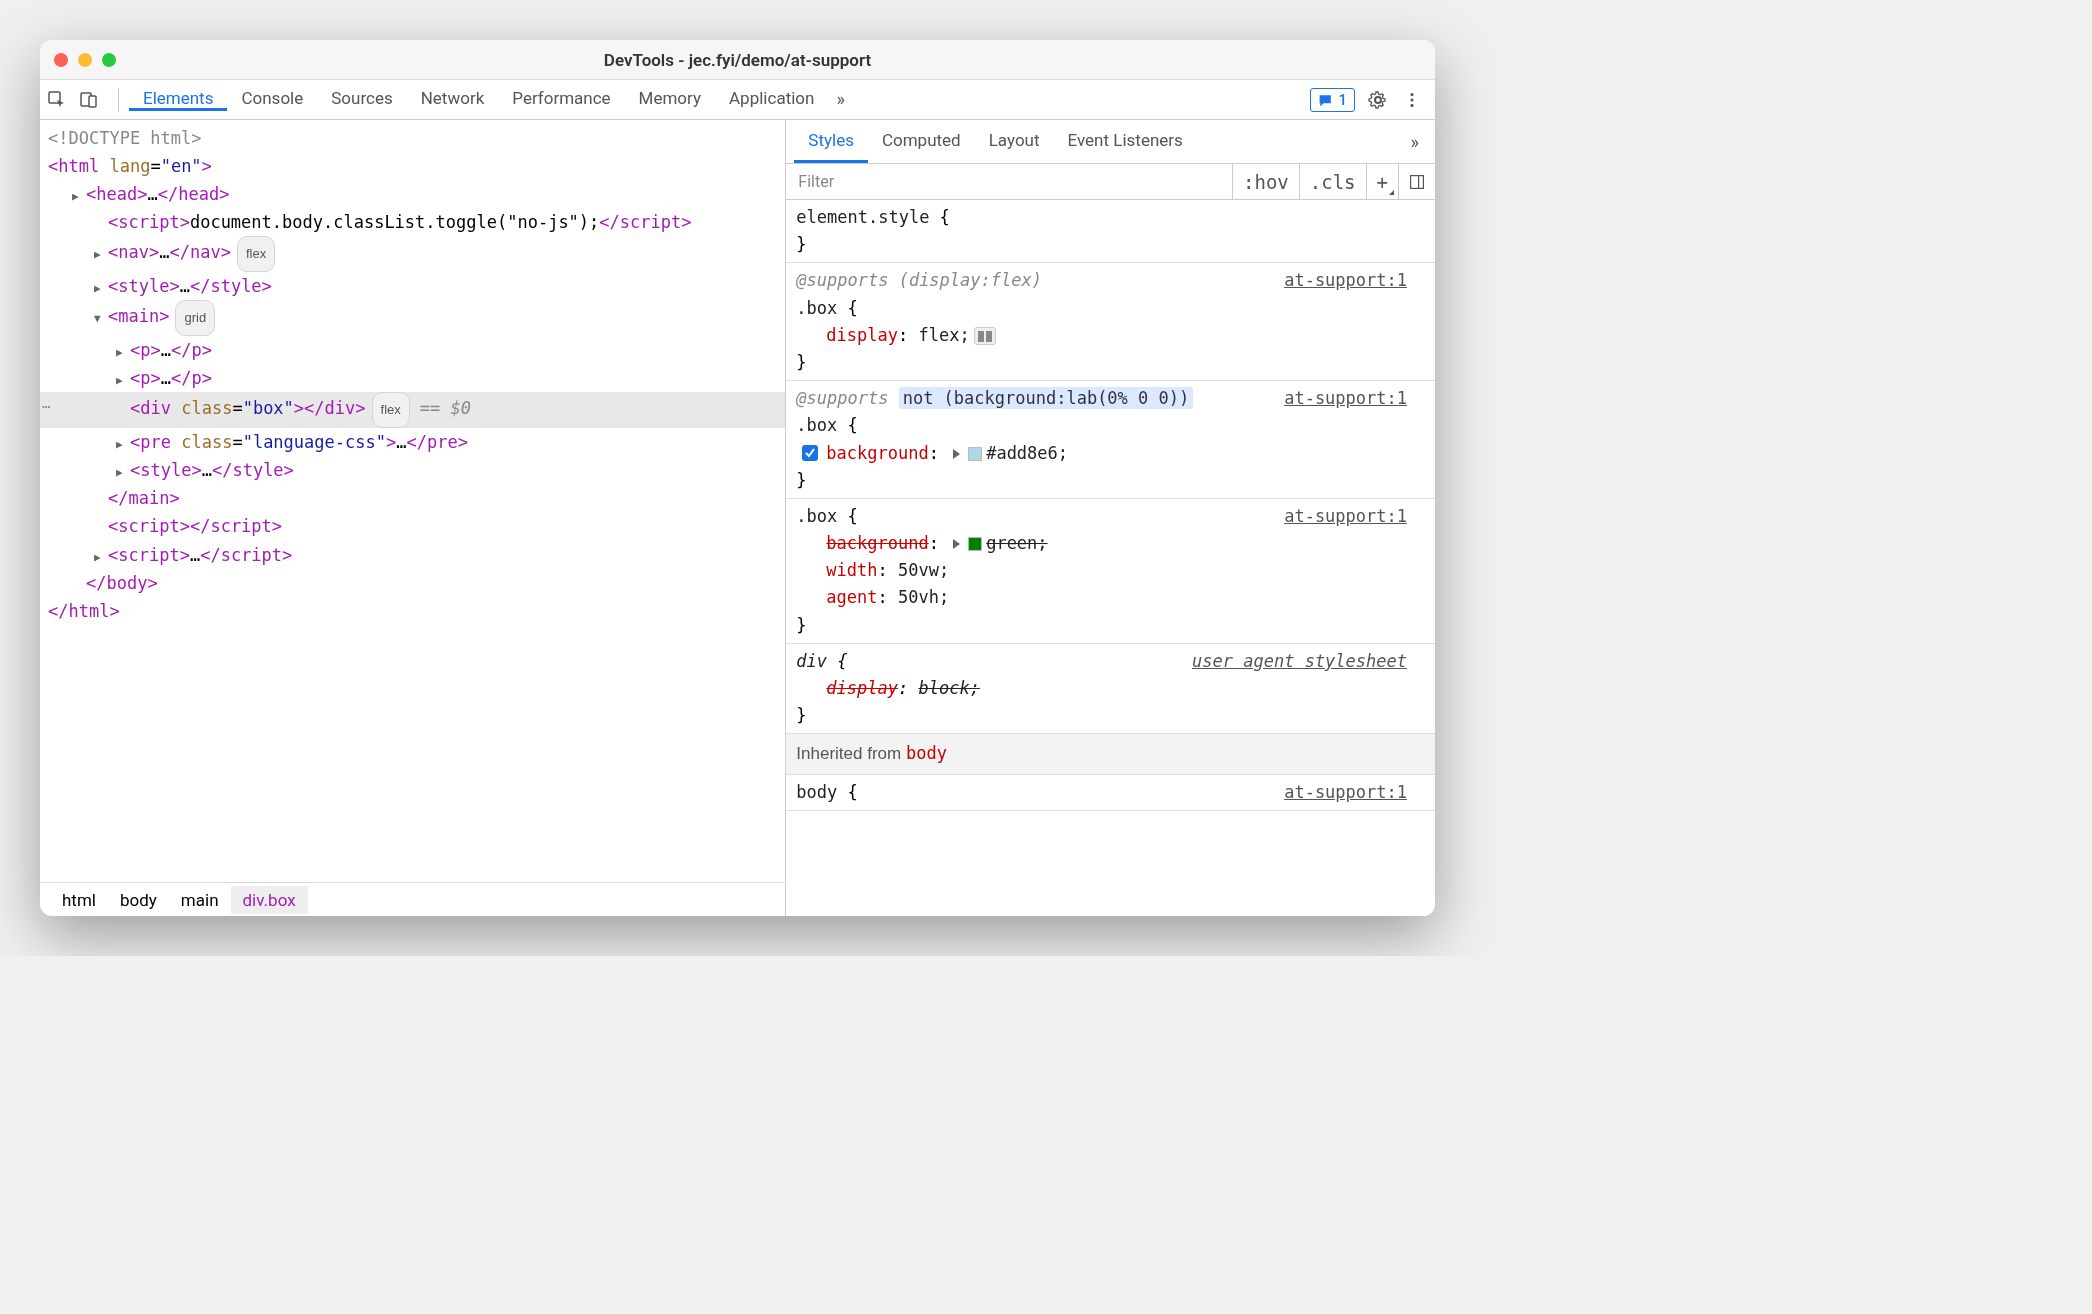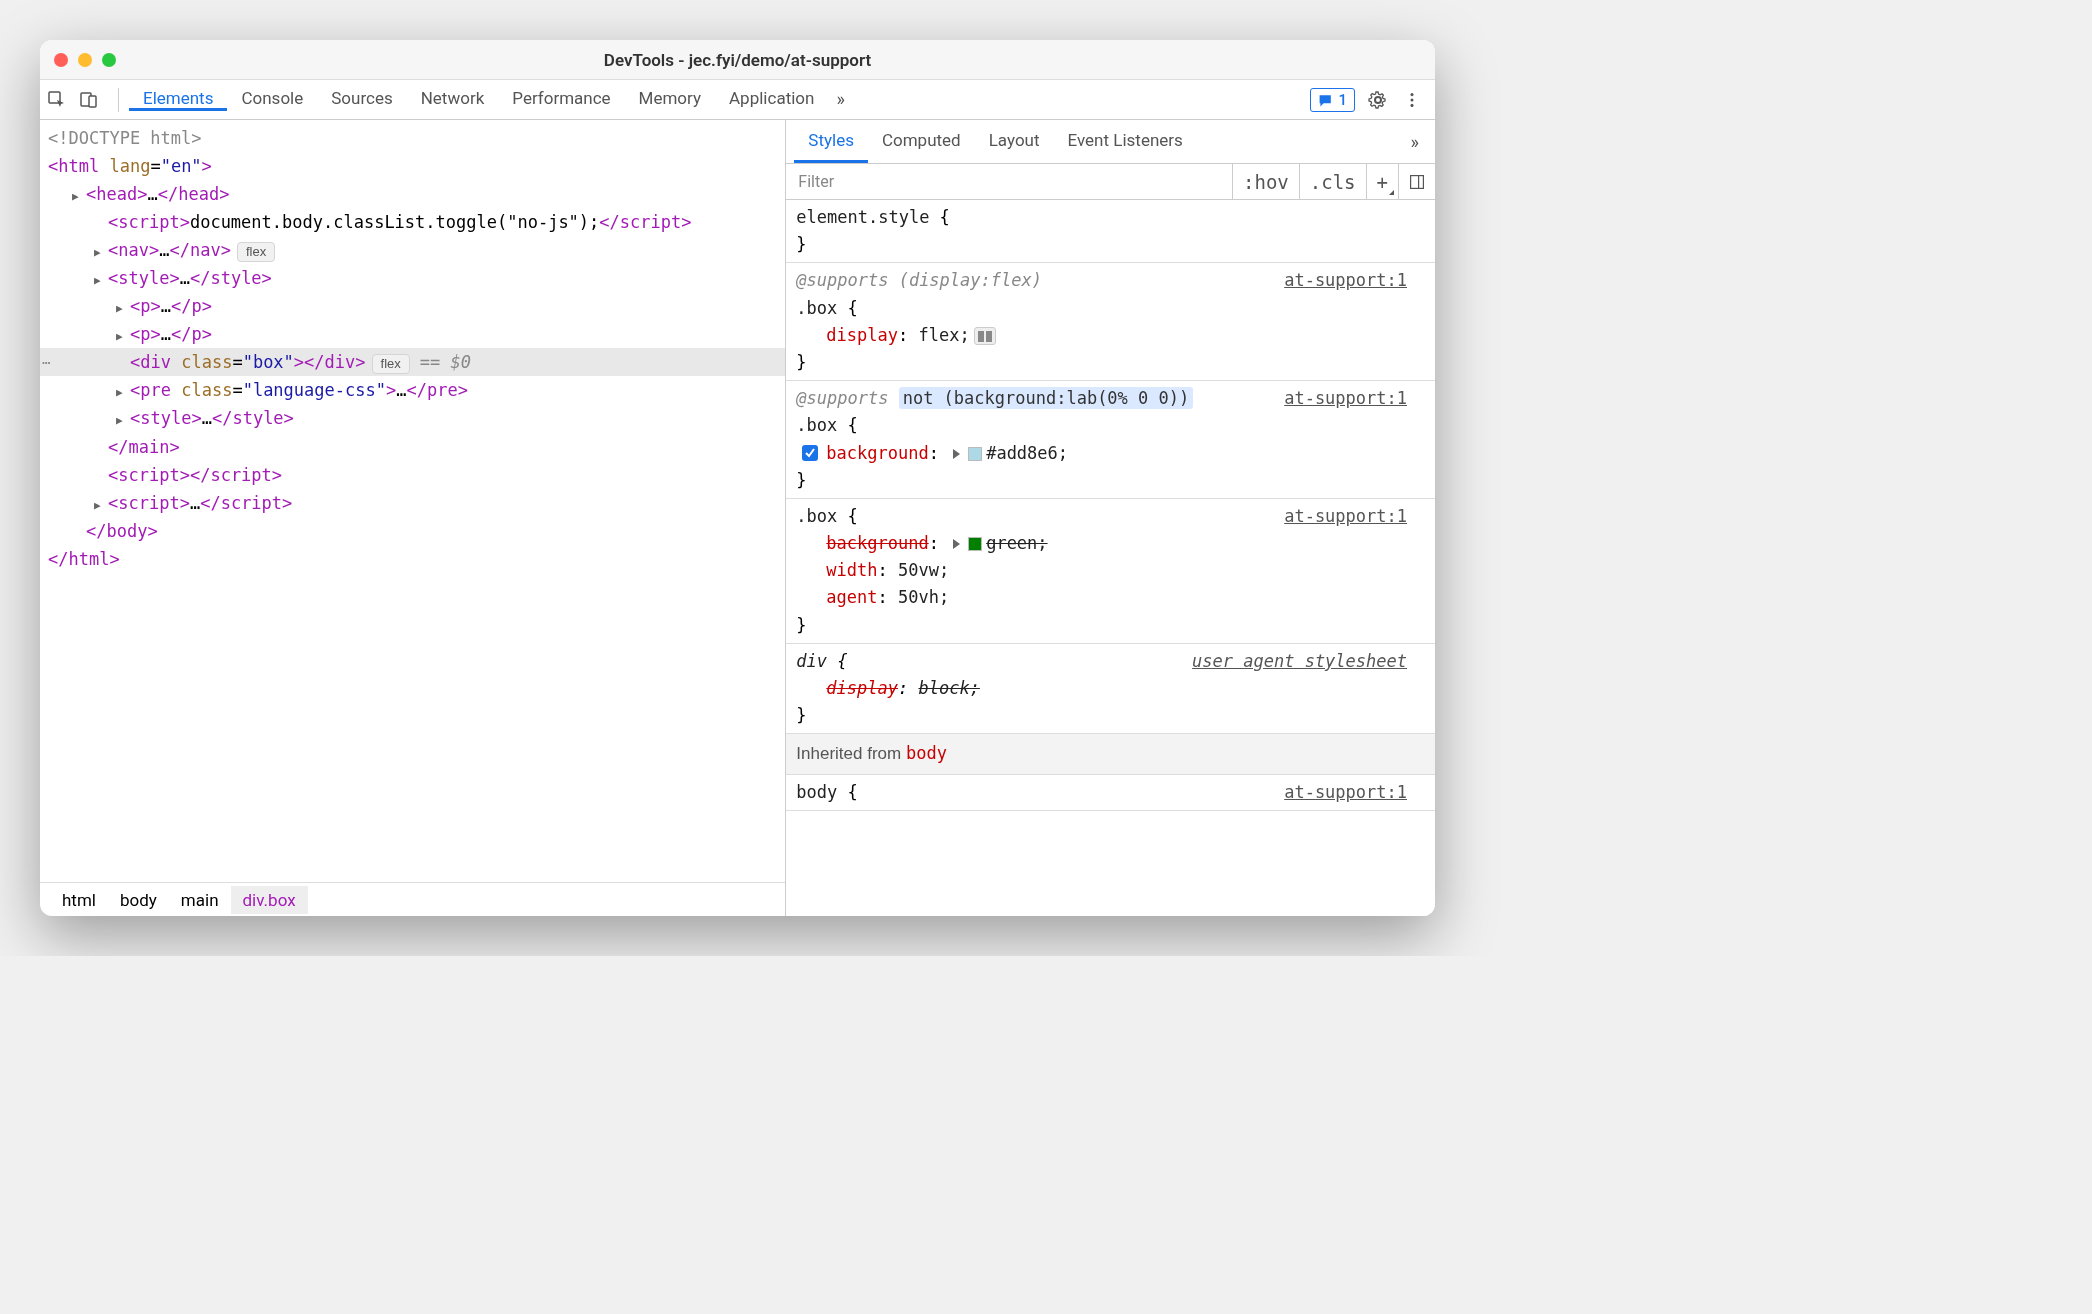--- a/index.html
+++ b/index.html
@@ -86,22 +86,22 @@
 .indent-3 { padding-left: 76px; }
 .disclosure {
   display: inline-block; width: 14px; color: #666; font-size: 11px;
 }
 .tag-bracket, .tag-name { color: #a31bb6; }
 .attr-name { color: #9b6e28; }
 .attr-value { color: #1a1aa6; }
 .txt-gray { color: #888; }
 .badge-pill {
   display: inline-block; font-family: -apple-system, sans-serif;
-  background: #f1f1f1; border: 1px solid #d5d5d5; border-radius: 4px;
-  padding: 0 8px; font-size: 13px; color: #555; margin-left: 6px;
+  background: #f1f1f1; border: 1px solid #d5d5d5; border-radius: 10px;
+  padding: 8px 8px; font-size: 13px; color: #555; margin-left: 6px;
   line-height: 18px;
 }
 .eq0 { color: #888; font-style: italic; margin-left: 10px; font-family: Menlo, monospace; }
 .breadcrumb {
   height: 34px; border-top: 1px solid #ddd; display: flex; align-items: center;
   font-size: 17px; padding: 0 10px; gap: 0;
 }
 .crumb { padding: 4px 12px; cursor: pointer; }
 .crumb.selected { background: #eee; color: #a31bb6; }
 
@@ -253,20 +253,21 @@
 
     <div class="left-pane">
       <div class="dom-tree">
         <div class="dom-line indent-0"><span class="txt-gray">&lt;!DOCTYPE html&gt;</span></div>
         <div class="dom-line indent-0"><span class="tag-bracket">&lt;</span><span class="tag-name">html</span> <span class="attr-name">lang</span>=<span class="attr-value">"en"</span><span class="tag-bracket">&gt;</span></div>
         <div id="dom-children">
             <div class="dom-line indent-1"><span class="disclosure">▶</span><span class="tag-bracket">&lt;</span><span class="tag-name">head</span><span class="tag-bracket">&gt;</span><span>…</span><span class="tag-bracket">&lt;/</span><span class="tag-name">head</span><span class="tag-bracket">&gt;</span></div>
             <div class="dom-line indent-2"><span class="disclosure"></span><span class="tag-bracket">&lt;</span><span class="tag-name">script</span><span class="tag-bracket">&gt;</span><span>document.body.classList.toggle("no-js");</span><span class="tag-bracket">&lt;/</span><span class="tag-name">script</span><span class="tag-bracket">&gt;</span></div>
             <div class="dom-line indent-2"><span class="disclosure">▶</span><span class="tag-bracket">&lt;</span><span class="tag-name">nav</span><span class="tag-bracket">&gt;</span><span>…</span><span class="tag-bracket">&lt;/</span><span class="tag-name">nav</span><span class="tag-bracket">&gt;</span><span class="badge-pill">flex</span></div>
             <div class="dom-line indent-2"><span class="disclosure">▶</span><span class="tag-bracket">&lt;</span><span class="tag-name">style</span><span class="tag-bracket">&gt;</span><span>…</span><span class="tag-bracket">&lt;/</span><span class="tag-name">style</span><span class="tag-bracket">&gt;</span></div>
+            <div class="dom-line indent-2"><span class="disclosure">▼</span><span class="tag-bracket">&lt;</span><span class="tag-name">main</span><span class="tag-bracket">&gt;</span><span class="badge-pill">grid</span></div>
             <div class="dom-line indent-3"><span class="disclosure">▶</span><span class="tag-bracket">&lt;</span><span class="tag-name">p</span><span class="tag-bracket">&gt;</span><span>…</span><span class="tag-bracket">&lt;/</span><span class="tag-name">p</span><span class="tag-bracket">&gt;</span></div>
             <div class="dom-line indent-3"><span class="disclosure">▶</span><span class="tag-bracket">&lt;</span><span class="tag-name">p</span><span class="tag-bracket">&gt;</span><span>…</span><span class="tag-bracket">&lt;/</span><span class="tag-name">p</span><span class="tag-bracket">&gt;</span></div>
             <div class="dom-line indent-3 selected"><span class="disclosure"></span><span class="tag-bracket">&lt;</span><span class="tag-name">div</span> <span class="attr-name">class</span>=<span class="attr-value">"box"</span><span class="tag-bracket">&gt;</span><span class="tag-bracket">&lt;/</span><span class="tag-name">div</span><span class="tag-bracket">&gt;</span><span class="badge-pill">flex</span><span class="eq0">== $0</span></div>
             <div class="dom-line indent-3"><span class="disclosure">▶</span><span class="tag-bracket">&lt;</span><span class="tag-name">pre</span> <span class="attr-name">class</span>=<span class="attr-value">"language-css"</span><span class="tag-bracket">&gt;</span><span>…</span><span class="tag-bracket">&lt;/</span><span class="tag-name">pre</span><span class="tag-bracket">&gt;</span></div>
             <div class="dom-line indent-3"><span class="disclosure">▶</span><span class="tag-bracket">&lt;</span><span class="tag-name">style</span><span class="tag-bracket">&gt;</span><span>…</span><span class="tag-bracket">&lt;/</span><span class="tag-name">style</span><span class="tag-bracket">&gt;</span></div>
             <div class="dom-line indent-2"><span class="disclosure"></span><span class="tag-bracket">&lt;/</span><span class="tag-name">main</span><span class="tag-bracket">&gt;</span></div>
             <div class="dom-line indent-2"><span class="disclosure"></span><span class="tag-bracket">&lt;</span><span class="tag-name">script</span><span class="tag-bracket">&gt;</span><span class="tag-bracket">&lt;/</span><span class="tag-name">script</span><span class="tag-bracket">&gt;</span></div>
             <div class="dom-line indent-2"><span class="disclosure">▶</span><span class="tag-bracket">&lt;</span><span class="tag-name">script</span><span class="tag-bracket">&gt;</span><span>…</span><span class="tag-bracket">&lt;/</span><span class="tag-name">script</span><span class="tag-bracket">&gt;</span></div>
             <div class="dom-line indent-1"><span class="disclosure"></span><span class="tag-bracket">&lt;/</span><span class="tag-name">body</span><span class="tag-bracket">&gt;</span></div>
           </div>

